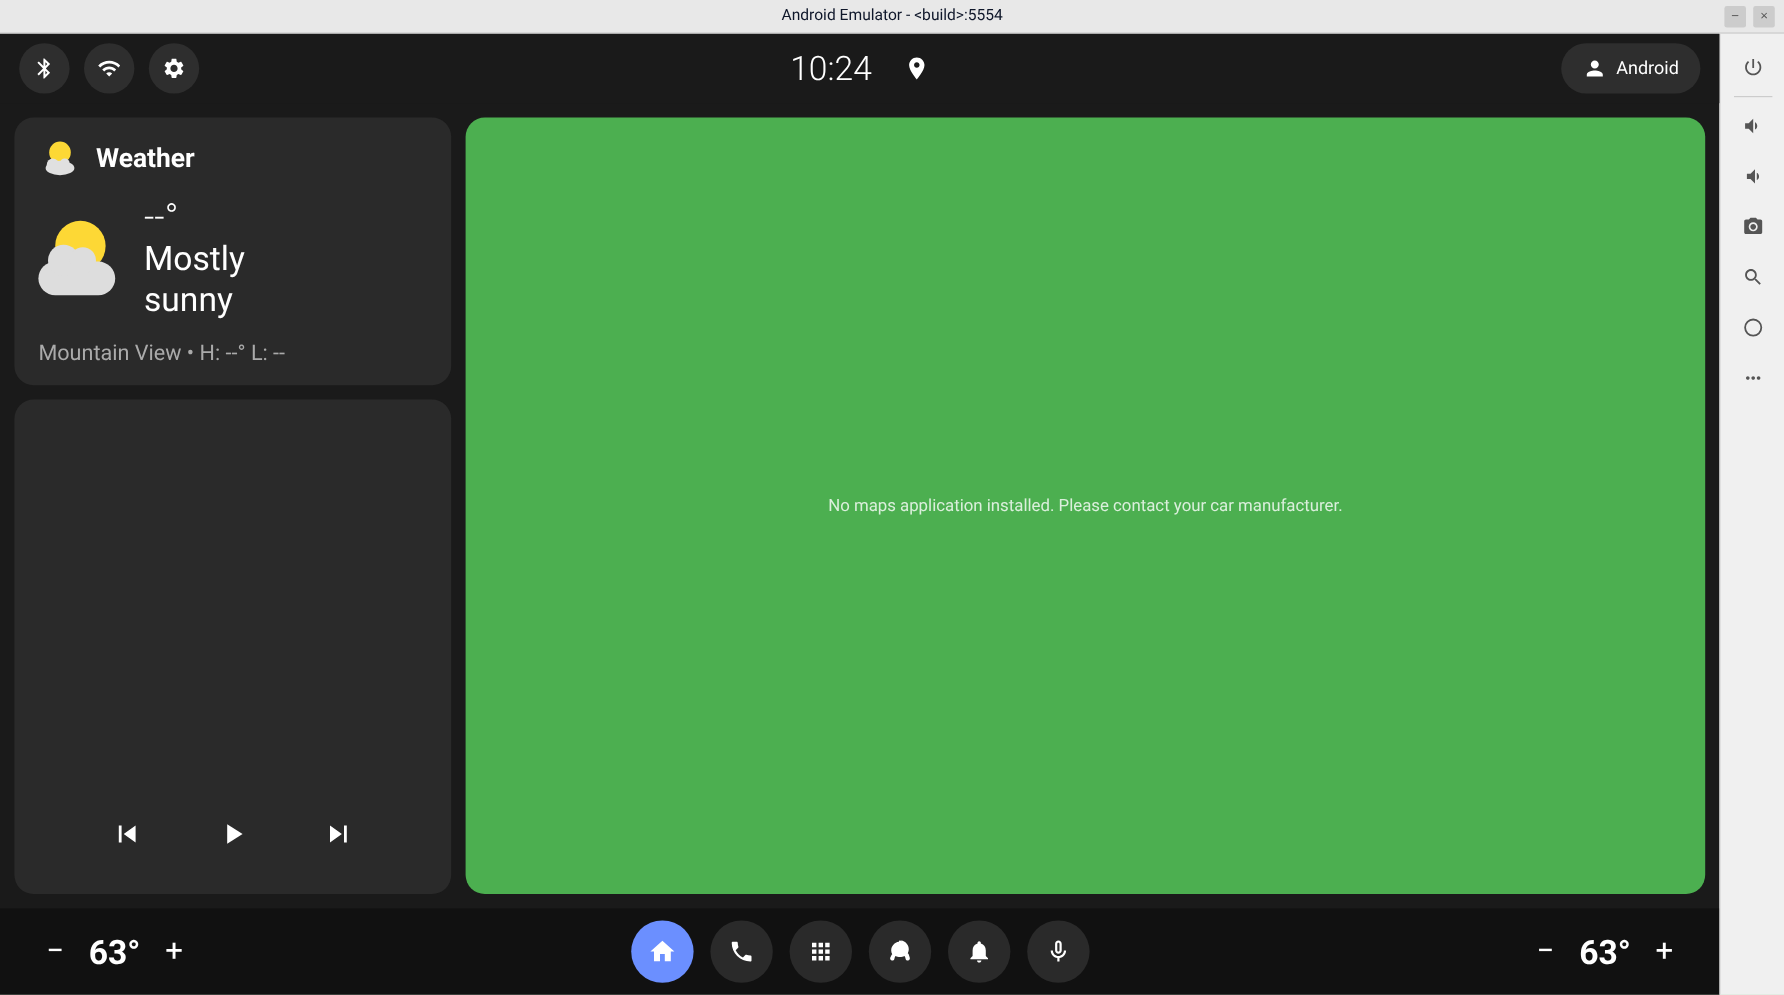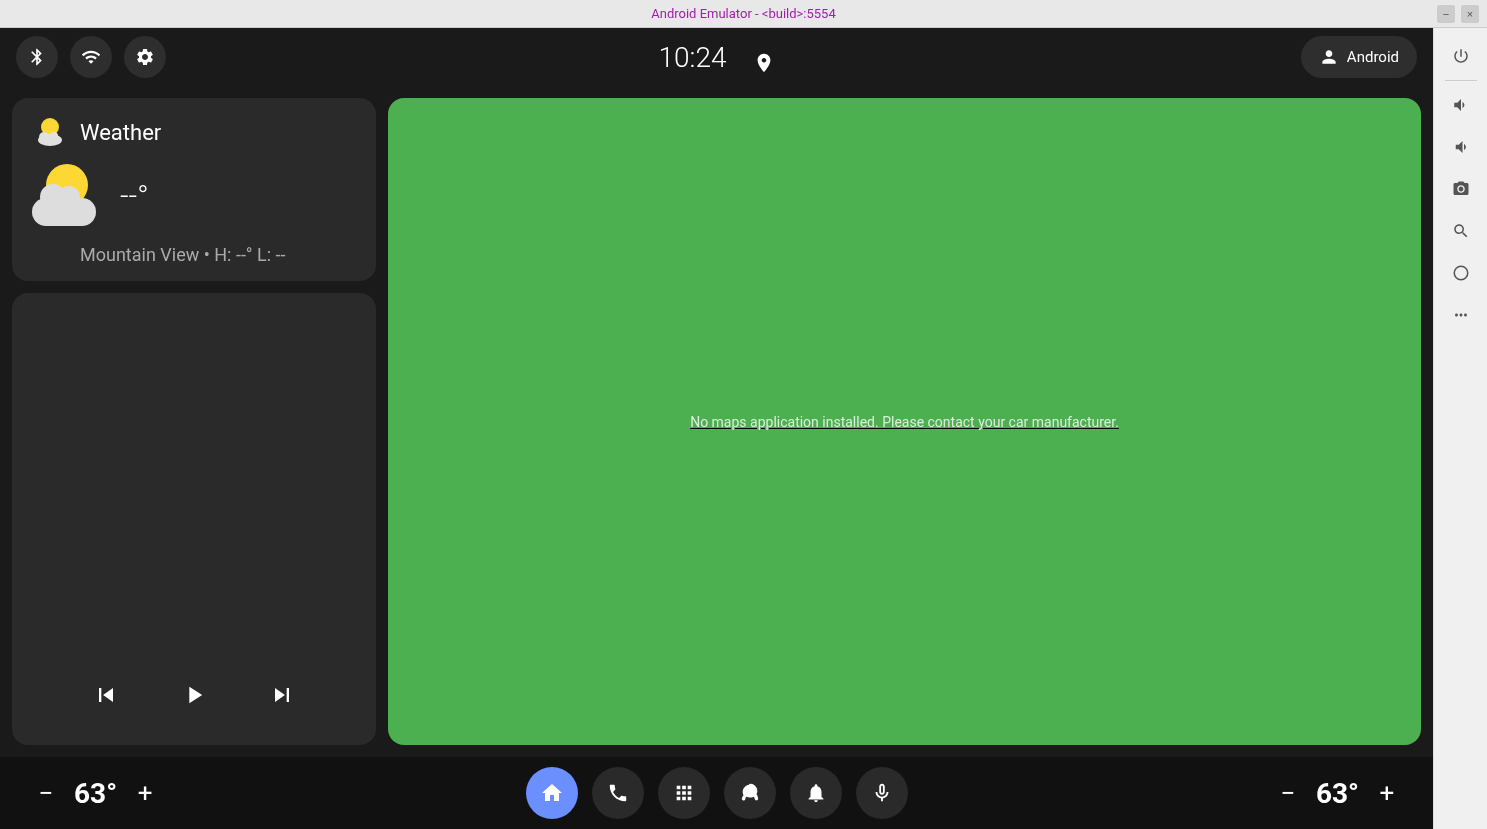--- a/index.html
+++ b/index.html
@@ -19,21 +19,21 @@
       height: 28px;
       background: #e8e8e8;
       display: flex;
       align-items: center;
       justify-content: center;
       border-bottom: 1px solid #ccc;
       position: relative;
     }
     .title-bar-text {
       font-size: 13px;
-      color: #a21caf;
+      color: #0f172a;
     }
     .title-bar-controls {
       position: absolute;
       right: 8px;
       display: flex;
       gap: 6px;
     }
     .title-bar-btn {
       width: 18px;
       height: 18px;
@@ -88,21 +88,21 @@
       justify-content: center;
       cursor: pointer;
       color: white;
       font-size: 18px;
     }
     .top-bar-center {
       position: absolute;
       left: 50%;
       transform: translateX(-50%);
       display: flex;
-      align-items: flex-end;
+      align-items: center;
       gap: 26px;
       color: white;
     }
     .clock {
       font-size: 28px;
       font-weight: 300;
       color: white;
     }
     .top-bar-right {
       margin-left: auto;
@@ -154,21 +154,21 @@
     }
     .card-icon {
       width: 36px;
       height: 36px;
       display: flex;
       align-items: center;
       justify-content: center;
     }
     .card-title {
       font-size: 22px;
-      font-weight: 400;
+      font-weight: 700;
       color: white;
     }
     .weather-main {
       display: flex;
       align-items: center;
       gap: 16px;
       margin-bottom: 18px;
     }
     .weather-desc {
       display: flex;
@@ -181,21 +181,20 @@
     }
     .weather-condition {
       font-size: 28px;
       font-weight: 400;
       color: white;
       line-height: 1.2;
     }
     .weather-location {
       font-size: 18px;
       color: #aaa;
-      margin-left: 48px;
     }
 
     
     .radio-card {
       background: #2a2a2a;
       border-radius: 16px;
       padding: 16px 20px;
       color: white;
       flex: 1;
       display: flex;
@@ -247,21 +246,20 @@
     
     .map-area {
       flex: 1;
       margin: 12px 12px 12px 0;
       background: #4CAF50;
       border-radius: 16px;
       display: flex;
       align-items: center;
       justify-content: center;
       position: relative;
-      text-decoration: underline;
     }
     .map-message {
       color: rgba(255,255,255,0.8);
       font-size: 14px;
       text-align: center;
     }
 
     
     .bottom-bar {
       height: 72px;
@@ -418,20 +416,24 @@
 
             <div style="position:relative;width:72px;height:62px;flex-shrink:0;">
               <div style="position:absolute;top:0;left:14px;width:42px;height:42px;background:#FDD835;border-radius:50%;z-index:2;"></div>
               <div style="position:absolute;bottom:0;left:0;width:64px;height:28px;background:#ddd;border-radius:14px;z-index:3;"></div>
               <div style="position:absolute;bottom:16px;left:8px;width:26px;height:26px;background:#ddd;border-radius:50%;z-index:3;"></div>
               <div style="position:absolute;bottom:18px;left:26px;width:22px;height:22px;background:#ddd;border-radius:50%;z-index:3;"></div>
             </div>
             <div class="weather-desc">
               <span class="weather-temp">
                 <span>--°</span>
+              </span>
+              <span class="weather-condition">
+                <span>Mostly</span><br>
+                <span>sunny</span>
               </span>
             </div>
           </div>
 
           <div class="weather-location">
             <span>Mountain View</span>
             <span> • </span>
             <span>H:</span>
             <span>--°</span>
             <span> </span>

